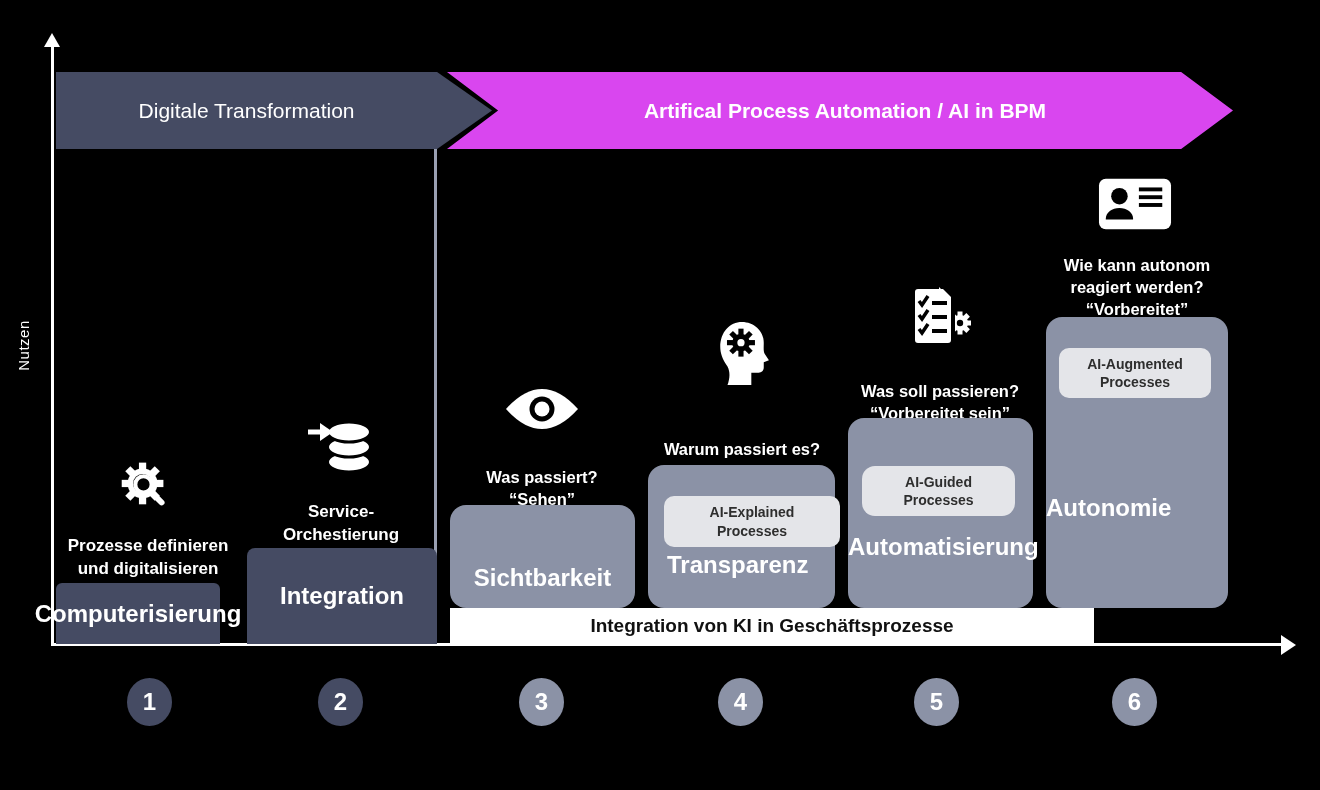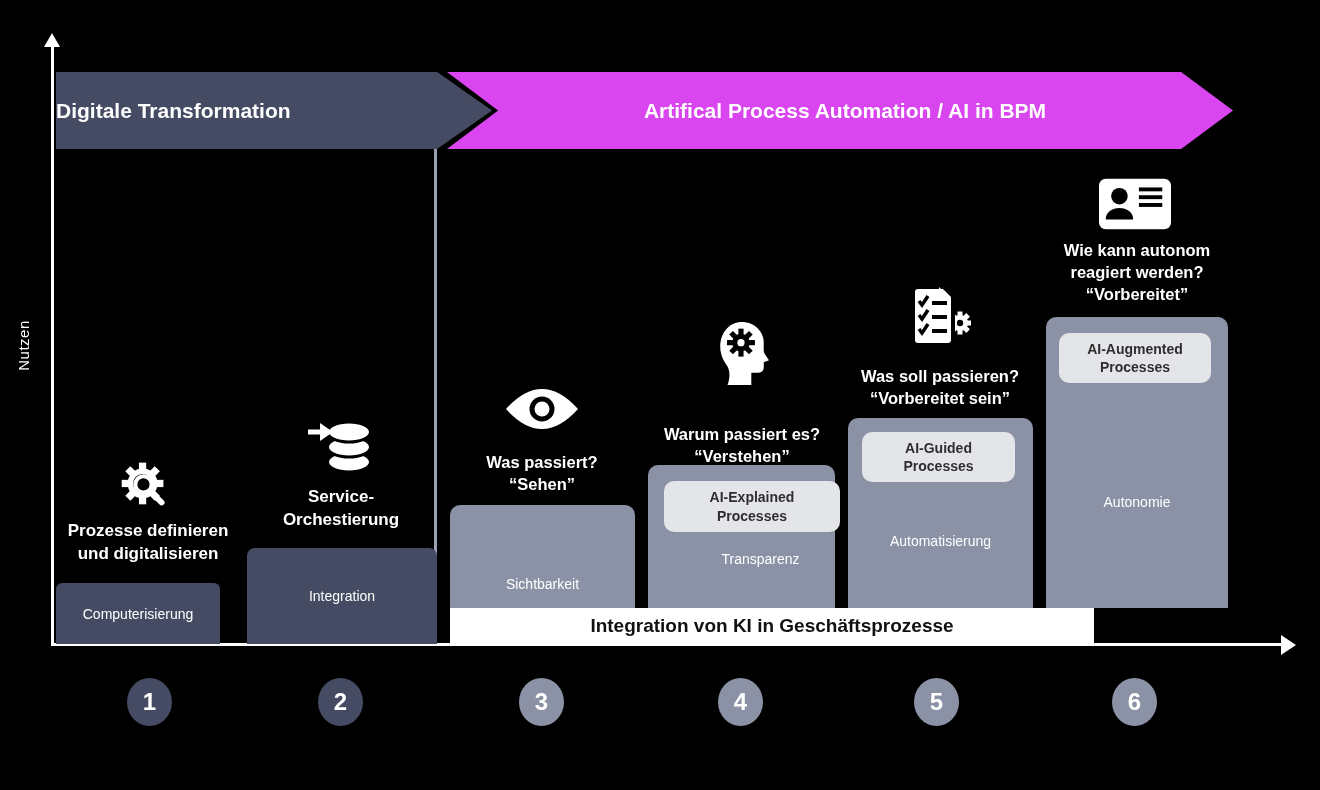--- a/index.html
+++ b/index.html
@@ -1,57 +1,57 @@
 <!DOCTYPE html>
 <html><head>
 <meta charset="utf-8">
 <style>
   html,body { margin:0; padding:0; background:#000; }
   .canvas {
     position:relative; width:1320px; height:790px; background:#000000;
     font-family:"Liberation Sans", sans-serif; overflow:hidden;
   }
   .abs { position:absolute; }
-  .pre { white-space:pre-line; }
+  .pre { white-space:pre-line;margin-top:15px; }
 
   
   .y-axis { left:51px; top:46px; width:3px; height:600px; background:#ffffff; }
   .y-arrow { left:44px; top:33px; width:0; height:0;
     border-left:8.5px solid transparent; border-right:8.5px solid transparent;
     border-bottom:14px solid #ffffff; }
   .x-axis { left:51px; top:643px; width:1232px; height:3px; background:#ffffff; }
   .x-arrow { left:1281px; top:634.5px; width:0; height:0;
     border-top:10px solid transparent; border-bottom:10px solid transparent;
     border-left:15px solid #ffffff; }
   .y-label-wrap { left:12px; top:255px; width:22px; height:180px;
     display:flex; align-items:center; justify-content:center; }
   .y-label-wrap span { transform:rotate(-90deg); white-space:nowrap;
     color:#ffffff; font-size:15px; letter-spacing:0.5px; }
 
   
   .banner1 { left:56px; top:72px; width:436px; height:77px; background:#454b63;
     -webkit-clip-path:polygon(0 0, 87.4% 0, 100% 50%, 87.4% 100%, 0 100%);
     clip-path:polygon(0 0, 87.4% 0, 100% 50%, 87.4% 100%, 0 100%);
     display:flex; align-items:center; }
-  .banner1 .blabel { width:87.4%; color:#fff; font-size:21px; font-weight:bold; }
+  .banner1 .blabel { width:87.4%; text-align:center; color:#fff; font-size:21px; font-weight:normal; }
   .banner2 { left:447px; top:72px; width:786px; height:77px; background:#d946ef;
     -webkit-clip-path:polygon(0 0, 93.4% 0, 100% 50%, 93.4% 100%, 0 100%, 6.5% 50%);
     clip-path:polygon(0 0, 93.4% 0, 100% 50%, 93.4% 100%, 0 100%, 6.5% 50%);
     display:flex; align-items:center; justify-content:center; }
   .banner2 .blabel { color:#fff; font-size:21px; font-weight:bold; padding-left:10px; }
 
   .frame-right { left:434px; top:149px; width:3px; height:495px; background:#9aa0b2; }
 
   
   .desc { color:#ffffff; font-size:17px; font-weight:600; text-align:center; line-height:1.35; }
   .qtext { color:#ffffff; font-size:16.5px; font-weight:600; text-align:center; line-height:1.32; }
   .box { border-radius:10px 10px 0 0; }
   .box.dark { background:#454b63; }
-  .box.light { background:#8b92a6; }
-  .boxlabel { color:#ffffff; font-size:14px; font-weight:400; text-align:center; }
+  .box.light { background:#8b92a6;border-radius:16px; }
+  .boxlabel { color:#ffffff; font-size:24px; font-weight:700; }
   .badge { background:#e4e5e9; border-radius:10px; color:#2e2e2e; font-size:14px;
     font-weight:600; text-align:center; display:flex; align-items:center;
     justify-content:center; line-height:1.3; }
   .bottom-bar { left:450px; top:608px; width:644px; height:35px; background:#ffffff;
     display:flex; align-items:center; justify-content:center; }
   .bottom-bar span { color:#111111; font-size:19px; font-weight:bold; }
 
   .numcircle { width:45px; height:48px; border-radius:50%;
     display:flex; align-items:center; justify-content:center;
     color:#ffffff; font-size:24px; font-weight:bold; }
@@ -189,21 +189,21 @@
         <rect x="29" y="30" width="15" height="4"></rect>
         <rect x="29" y="44" width="15" height="4"></rect>
       </g>
     </svg>
   </div>
   <div class="abs" style="left:846px; top:366px; width:188px;">
     <div class="qtext pre">Was soll passieren?</div>
     <div class="qtext">“Vorbereitet sein”</div>
   </div>
   <div class="abs box light" style="left:848px; top:418px; width:185px; height:190px;"></div>
-  <div class="abs badge pre" style="left:862px; top:432px; width:153px; height:50px;">AI-Guided
+  <div class="abs badge pre" style="left:862px; top:451px; width:153px; height:50px;border-radius:13px;">AI-Guided
 Processes</div>
   <div class="abs boxlabel" style="left:848px; top:533px; width:185px;">Automatisierung</div>
 
   <div class="abs" style="left:1098px; top:177px; width:74px; height:54px;">
     <svg viewBox="0 0 76 54" width="74" height="54">
       <rect x="1" y="1" width="74" height="52" rx="7" fill="#ffffff"></rect>
       <circle cx="22" cy="19" r="8.5" fill="#000000"></circle>
       <path d="M8 42 a14 11 0 0 1 28 0 l0 1 -28 0 z" fill="#000000"></path>
       <g fill="#000000">
         <rect x="42" y="10" width="24" height="4"></rect>

